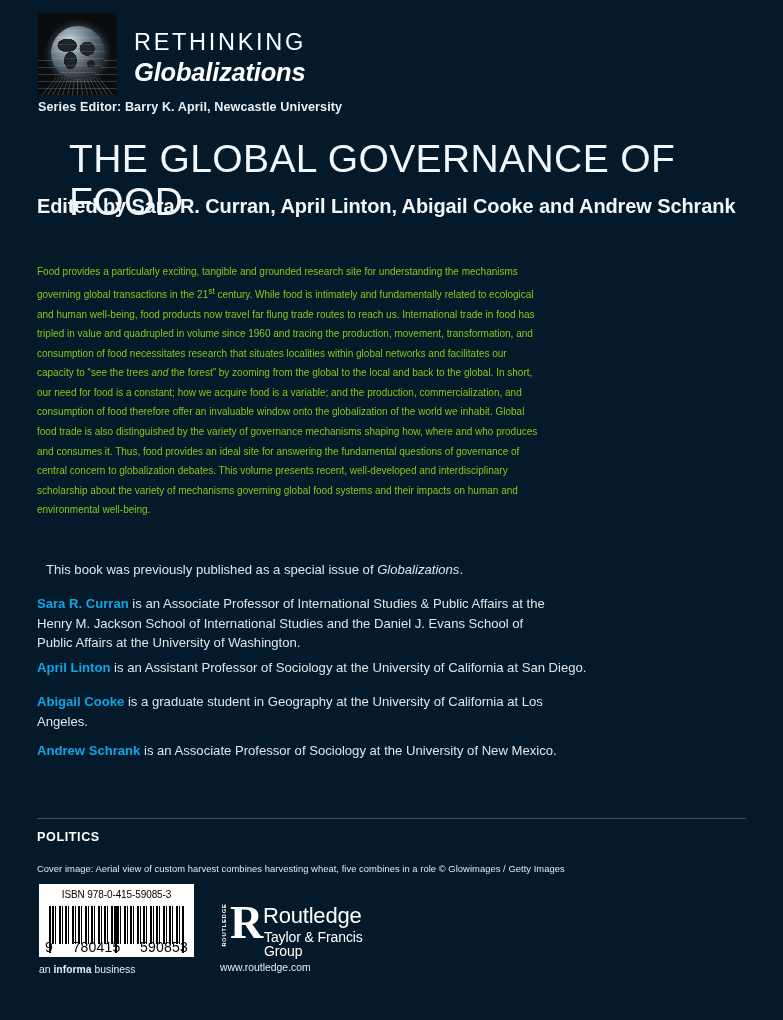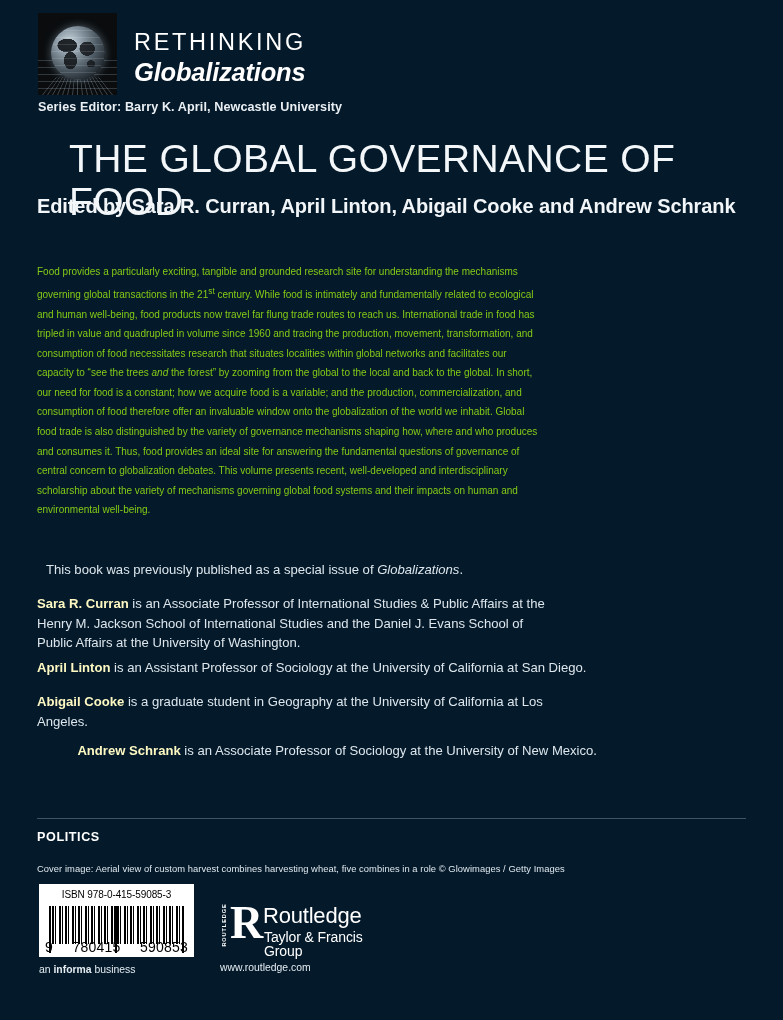--- a/index.html
+++ b/index.html
@@ -179,25 +179,25 @@
   .prev-pub em { font-style: italic; }
 
   .bio {
     position: absolute;
     left: 37px;
     width: 510px;
     font-size: 13.1px;
     line-height: 19.6px;
     color: #dde6ec;
   }
-  .bio b { font-weight: 700; color: #fef9c3; }
+  .bio b { font-weight: 700; color: #0ea5e9; }
   .bio-1 { top: 594px; }
   .bio-2 { top: 658px; width: 560px; }
   .bio-3 { top: 692px; }
-  .bio-4 { top: 741px; width: 560px; text-align: right; }
+  .bio-4 { top: 741px; width: 560px; }
 
   
   .subject {
     position: absolute;
     left: 37px;
     top: 830px;
     font-size: 12.6px;
     font-weight: 700;
     letter-spacing: .6px;
     color: #ffffff;

